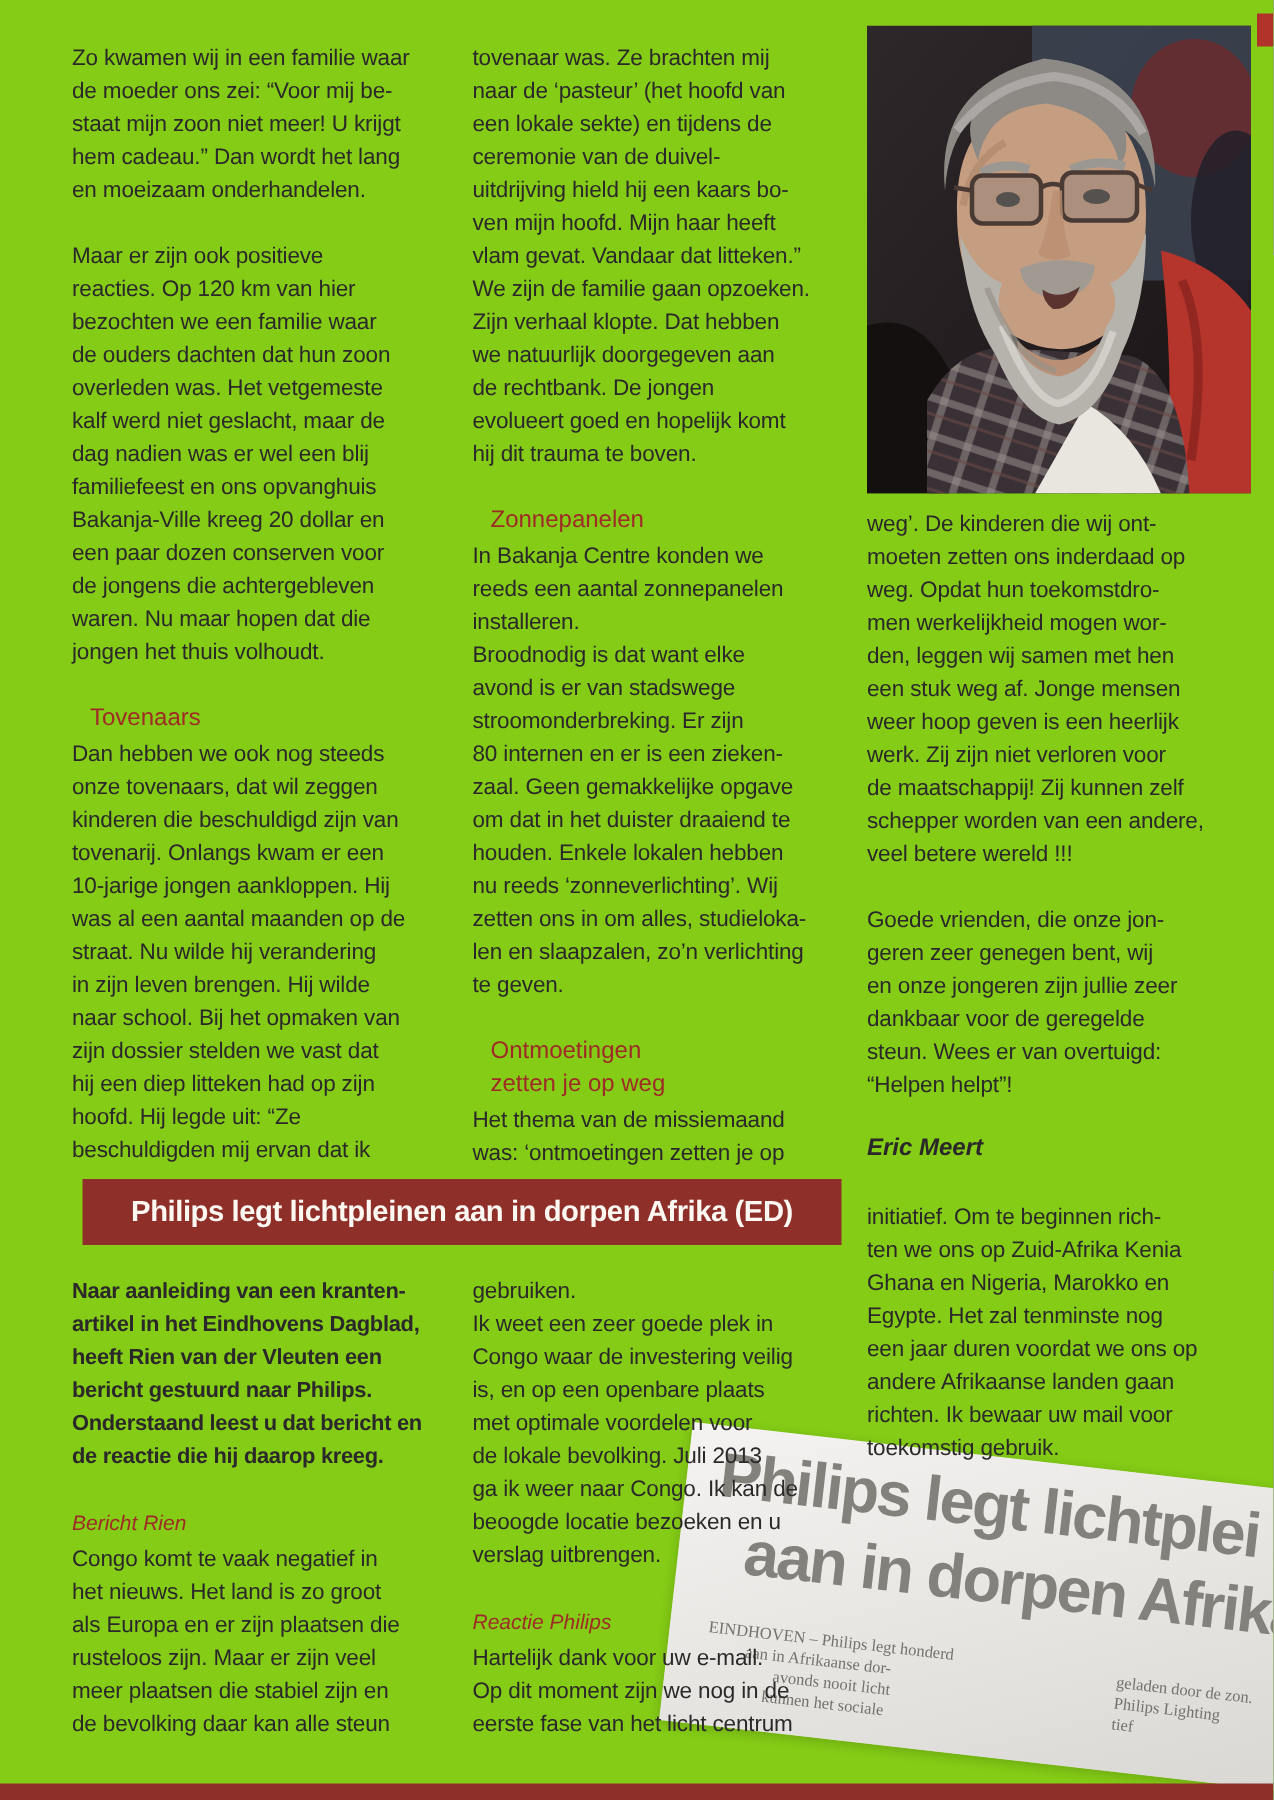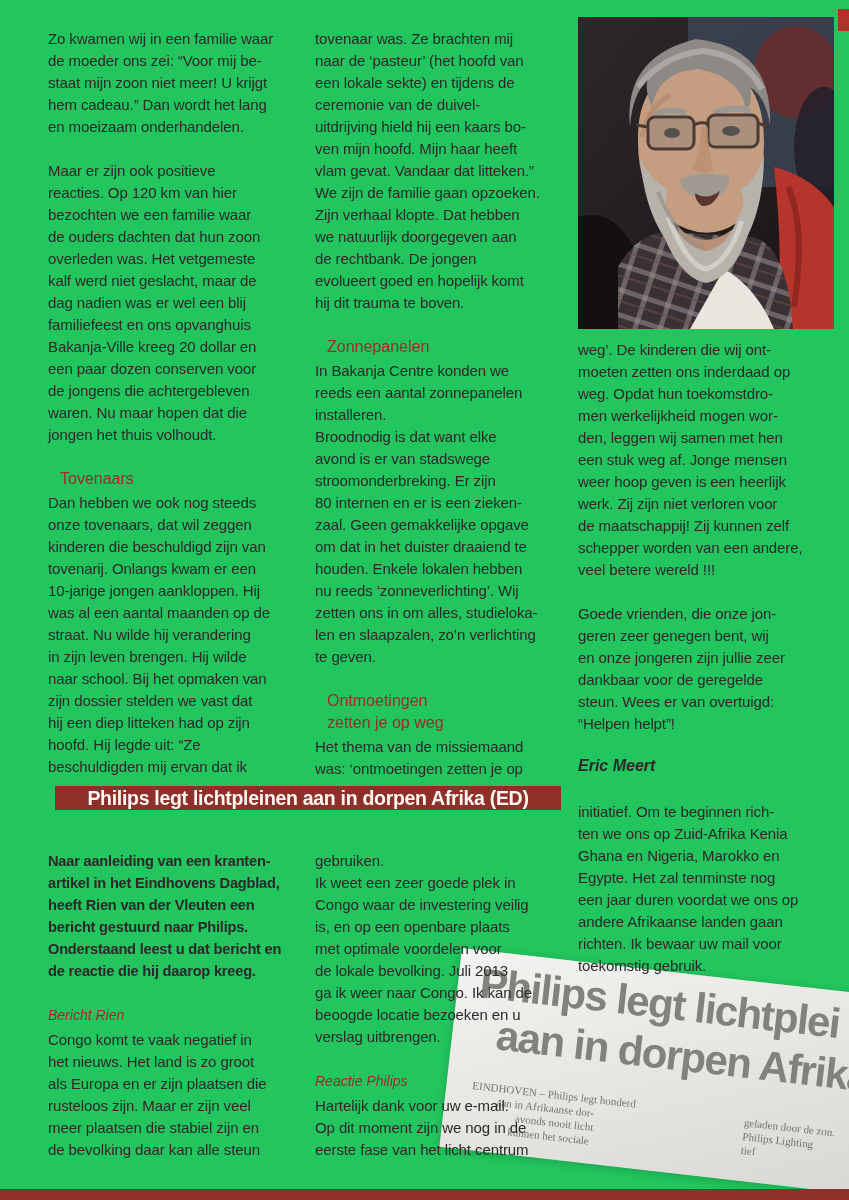--- a/index.html
+++ b/index.html
@@ -1,19 +1,19 @@
 <!DOCTYPE html>
 <html><head>
 <meta charset="utf-8">
 <style>
   html,body{margin:0;padding:0;background:#9a9a9a;}
   .page{
     position:relative;
     width:849px;height:1200px;
-    background:#22c55e;
+    background:#84cc16;
     overflow:hidden;
     font-family:"Liberation Sans", sans-serif;
     color:#2b2829;
     margin:0 auto;
   }
   
   .col{position:absolute;width:262px;z-index:2;}
   .col-a {left:48px; top:28px;}
   .col-b {left:315px;top:28px;}
   .col-c {left:578px;top:17px;width:256px;}
@@ -47,21 +47,21 @@
   .signature{
     margin:22px 0 0 0;
     font-size:16px;font-weight:bold;font-style:italic;
   }
 
   
   .photo{width:256px;height:312px;display:block;margin:0 0 10px 0;}
 
   
   .banner{
-    position:absolute;left:55px;top:786px;width:506px;height:24px;
+    position:absolute;left:55px;top:786px;width:506px;height:44px;
     background:#8e2f2a;z-index:2;
     display:flex;align-items:center;justify-content:center;
   }
   .banner span{
     color:#fdf8f2;font-size:19.5px;font-weight:bold;letter-spacing:-0.3px;
     white-space:nowrap;
   }
 
   
   .clipping{

